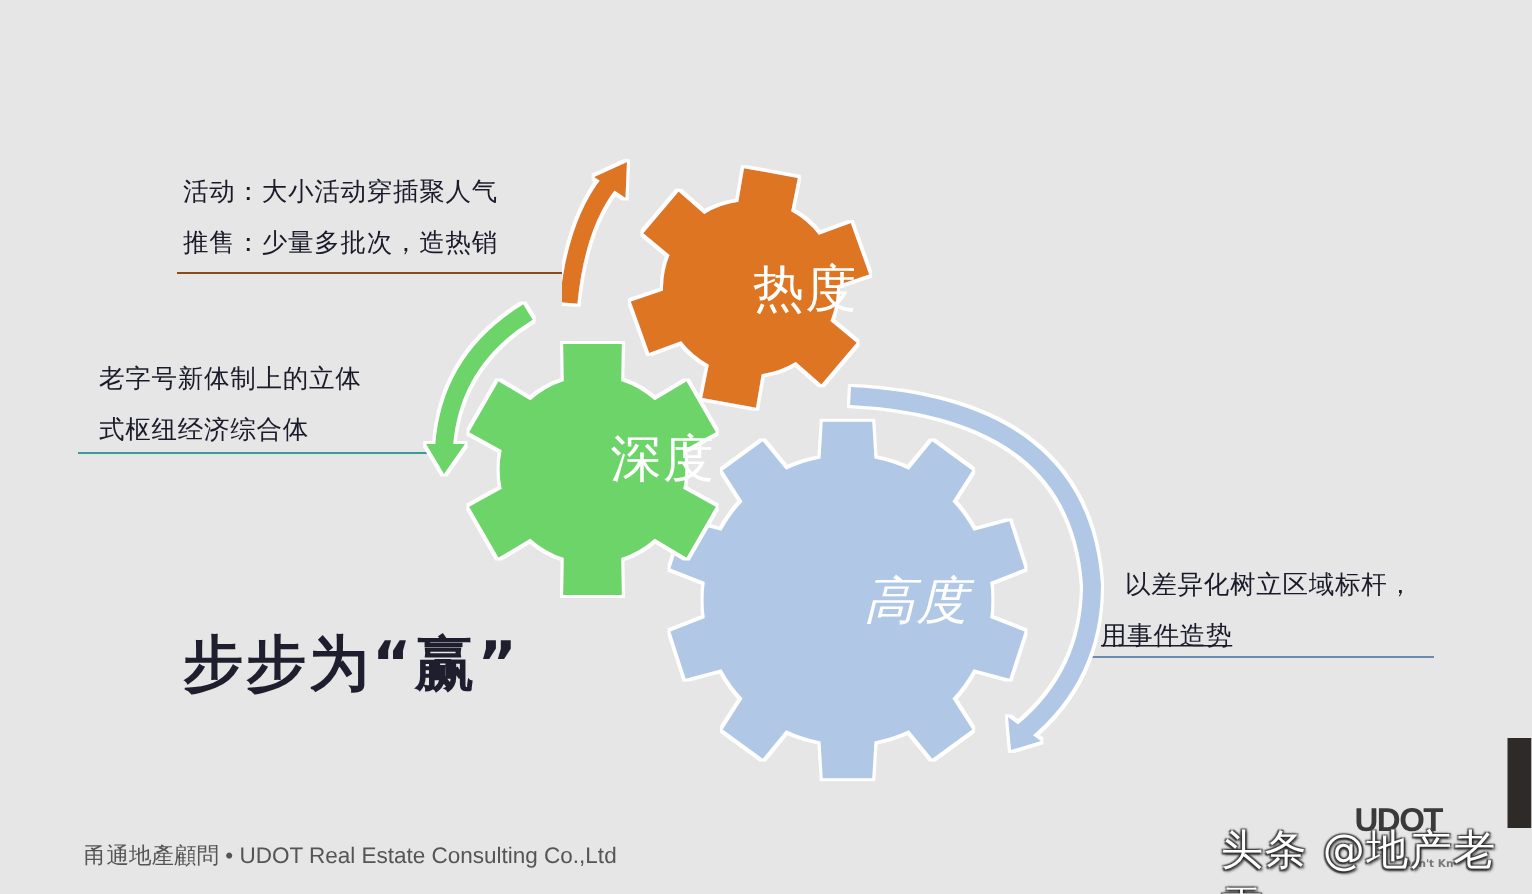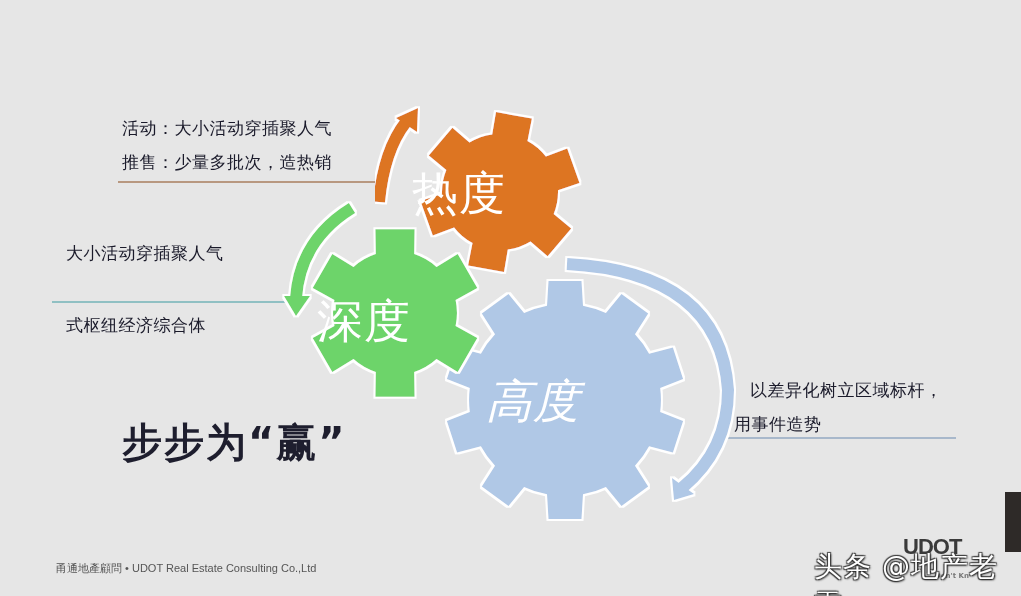--- a/index.html
+++ b/index.html
@@ -8,29 +8,29 @@
     background:#e6e6e6;
     font-family:"DejaVu Sans","Liberation Sans",sans-serif;
     position:relative;
   }
   #diagram { position:absolute; left:0; top:0; width:1021px; height:596px; }
   .txt {
     position:absolute; color:#1a1a2a; font-size:17px; line-height:34px;
     white-space:nowrap; letter-spacing:0.5px;text-align:right;
   }
   .gear-label {
-    position:absolute; color:#ffffff; font-size:46px; text-align:left;
+    position:absolute; color:#ffffff; font-size:34px; text-align:right;
     width:160px; line-height:40px; letter-spacing:1px;
   }
   .slogan {
     position:absolute; left:122px; top:415px; font-size:40px; color:#1e1e2e;
     letter-spacing:2px; font-weight:bold;
   }
   .footer {
-    position:absolute; left:40px; top:561px; font-size:11px; color:#555;
+    position:absolute; left:40px; top:561px; font-size:15px; color:#555;
     font-family:"Liberation Sans",sans-serif;
     padding-left:16px;
   }
   .logo-block { position:absolute; left:1005px; top:492px; width:16px; height:60px; background:#2e2a28; }
   .logo-text {
     position:absolute; left:903px; top:534px; font-size:22px; font-weight:bold; color:#3a3a3a;
     font-family:"Liberation Sans",sans-serif; letter-spacing:-1px;
   }
   .logo-sub { position:absolute; left:935px; top:572px; font-size:7px; color:#777;font-weight:bold; }
   .watermark {
@@ -81,31 +81,31 @@
       <path d="M 352 208 Q 300 240 296 298" stroke="#6dd46a" stroke-width="12" fill="none"></path>
       <polygon points="284,296 310,296 296,316" fill="#6dd46a"></polygon>
     </g>
     <g filter="url(#glow)">
       <path d="M 567 264 Q 720 272 728 390 Q 728 450 682 488" stroke="#b0c8e6" stroke-width="12" fill="none"></path>
       <polygon points="672,478 694,494 674,500" fill="#b0c8e6"></polygon>
     </g>
   </svg>
 
   <div class="gear-label" style="left:412px; top:173px;">热度</div>
-  <div class="gear-label" style="left:317px; top:301px;">深度</div>
+  <div class="gear-label" style="left:317px; top:286px;">深度</div>
   <div class="gear-label" style="left:486px; top:381px;font-style:italic;">高度</div>
 
   <div class="txt" style="left:122px; top:111px;">活动：大小活动穿插聚人气</div>
   <div class="txt" style="left:122px; top:145px;">推售：少量多批次，造热销</div>
 
-  <div class="txt" style="left:66px; top:236px;">大小活动穿插聚人气</div>
-  <div class="txt" style="left:66px; top:270px;margin-top:38px;">式枢纽经济综合体</div>
+  <div class="txt" style="left:66px; top:236px;">老字号新体制上的立体</div>
+  <div class="txt" style="left:66px; top:270px;">式枢纽经济综合体</div>
 
   <div class="txt" style="left:750px; top:373px;">以差异化树立区域标杆，</div>
-  <div class="txt" style="left:734px; top:407px;">用事件造势</div>
+  <div class="txt" style="left:734px; top:407px;text-decoration:underline;">用事件造势</div>
 
   <div class="slogan">步步为“赢”</div>
 
   <div class="footer">甬通地產顧問 • UDOT Real Estate Consulting Co.,Ltd</div>
 
   <div class="logo-block"></div>
   <div class="logo-text">UDOT</div>
   <div class="logo-sub">Don't Kn</div>
 
   <div class="watermark">头条 @地产老雷</div>

